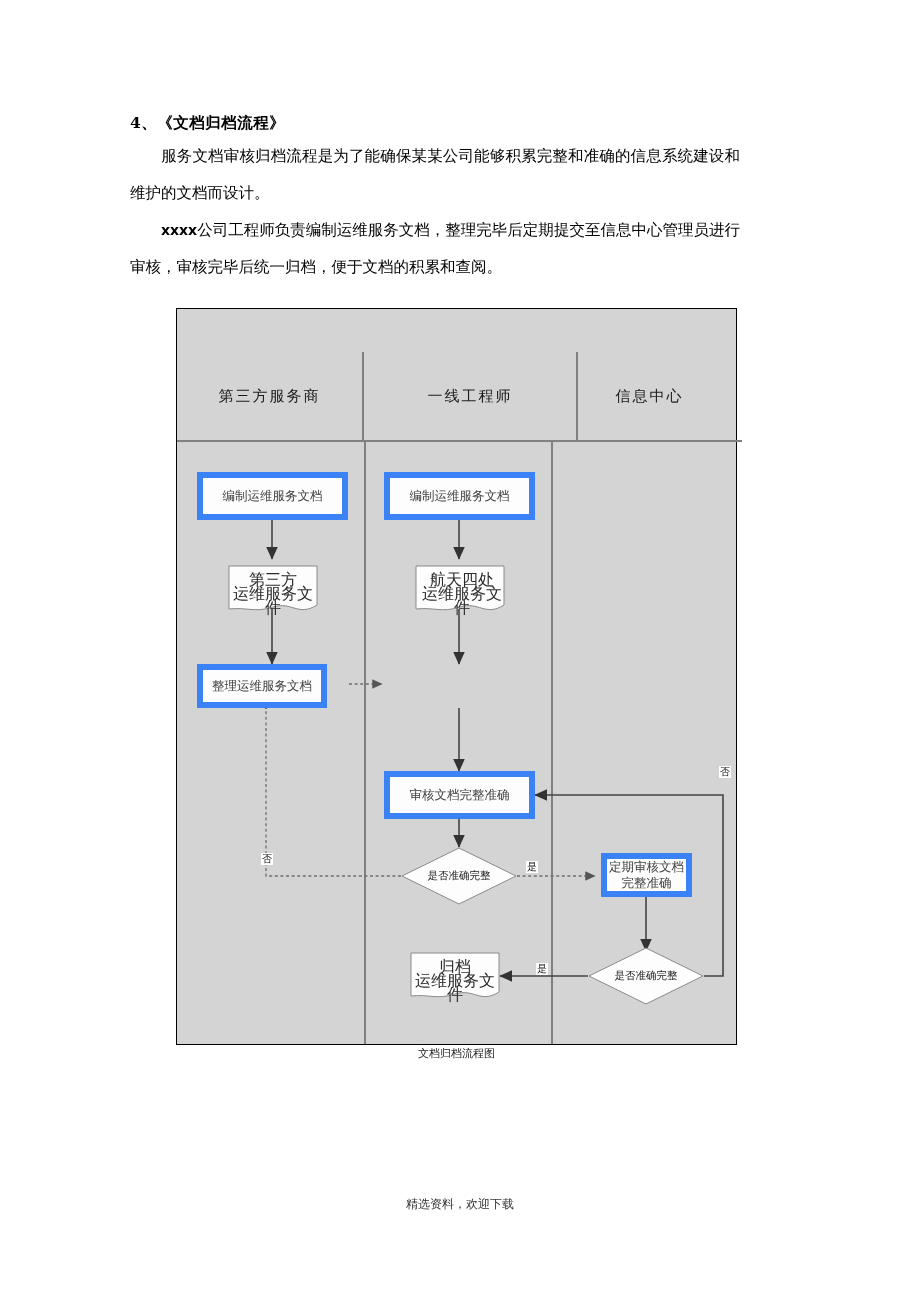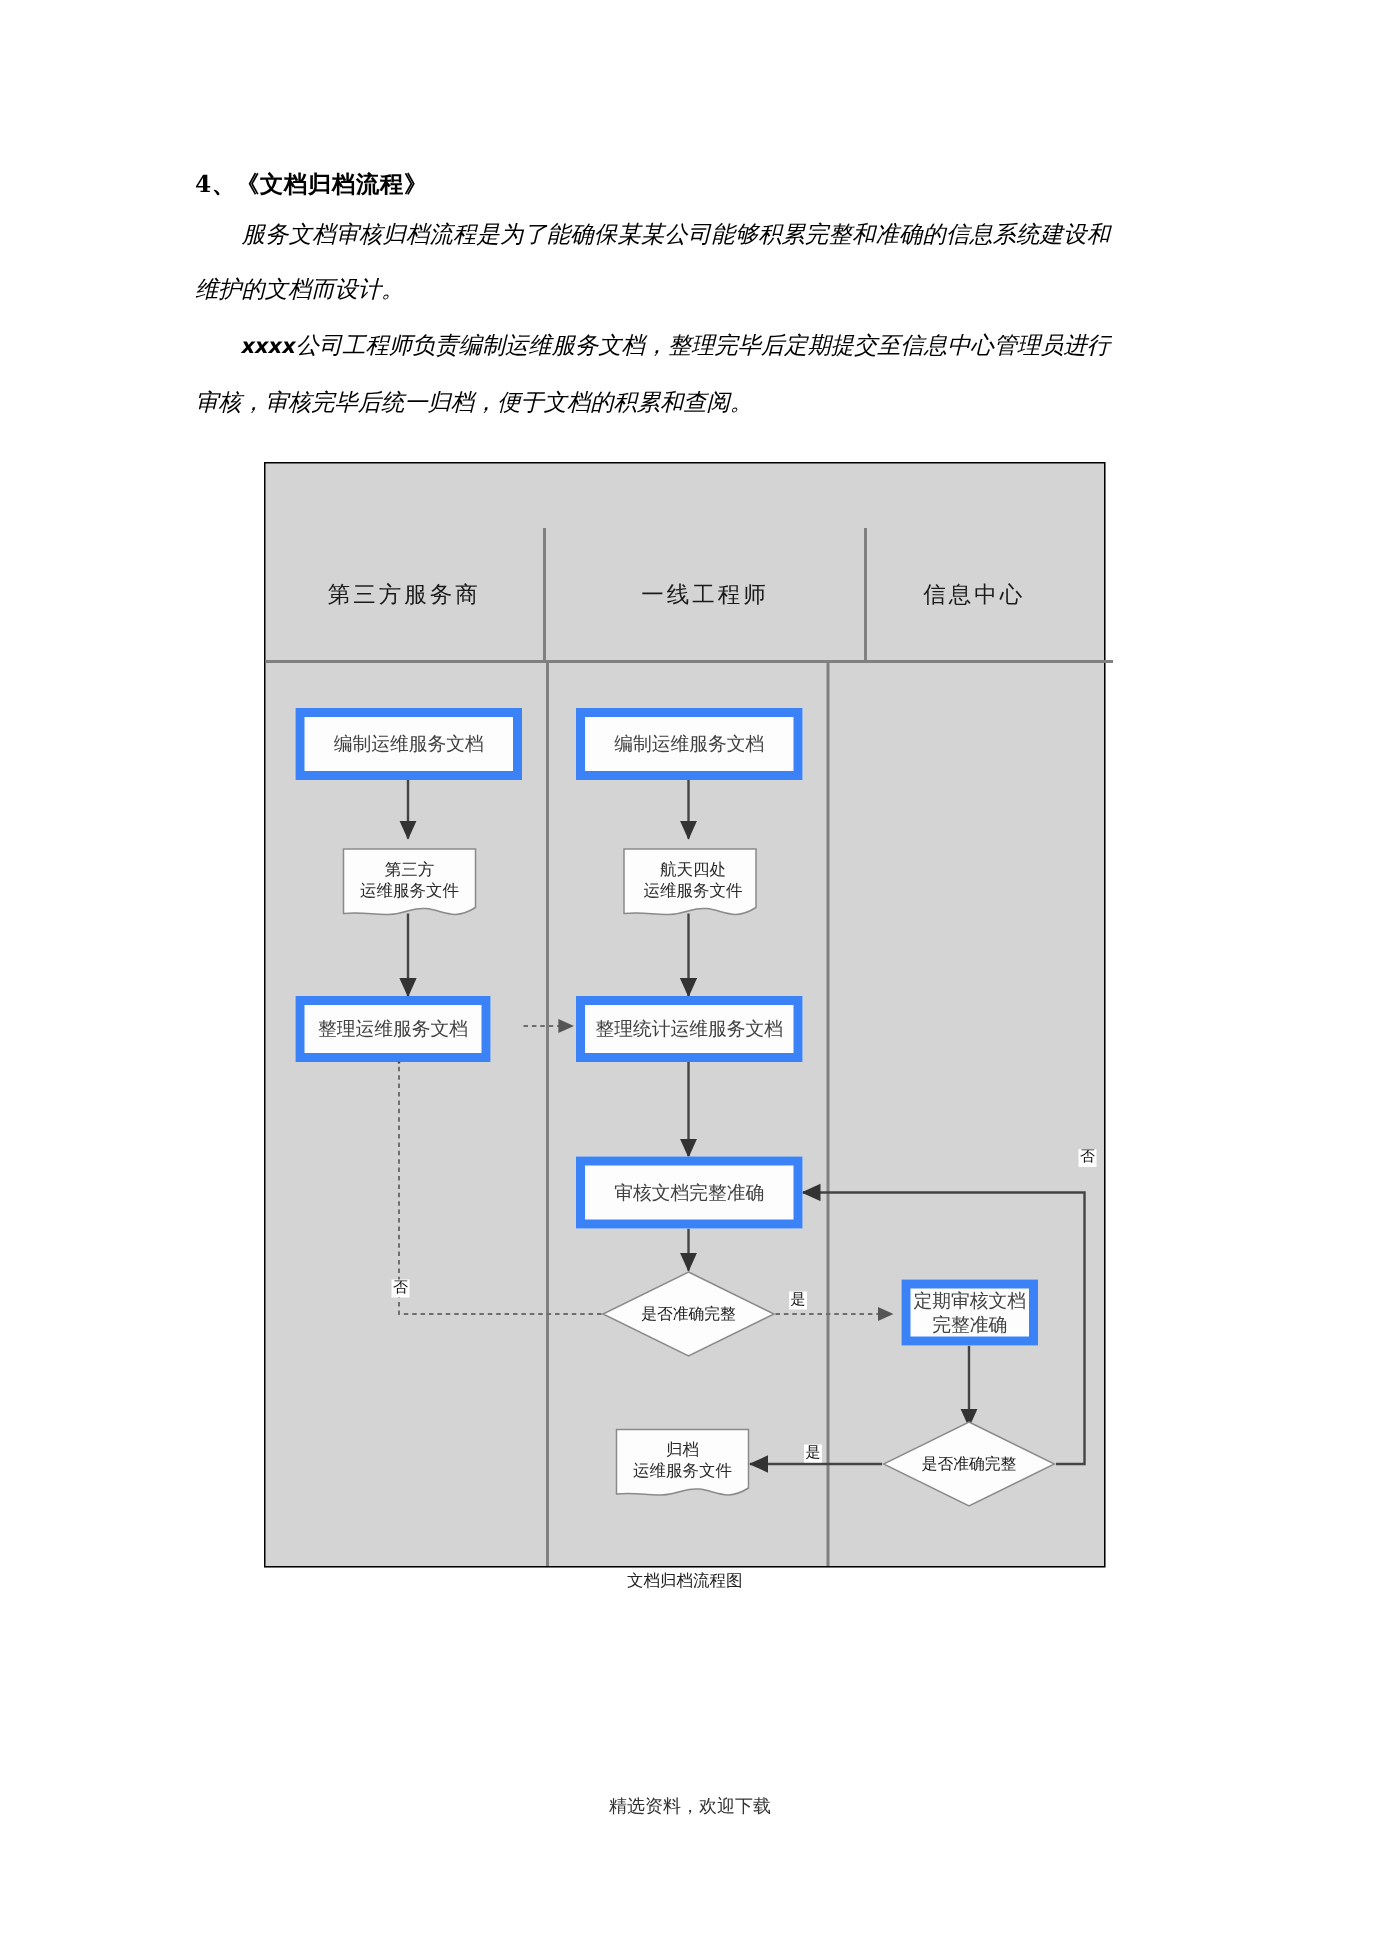--- a/index.html
+++ b/index.html
@@ -15,21 +15,20 @@
 
   
   .doc-text{position:absolute;left:130px;top:108px;width:610px;}
   .heading{
     font-size:15.5px;line-height:30px;font-weight:bold;
     letter-spacing:.5px;
   }
   .para{
     font-size:15.5px;line-height:37px;
     text-align:justify;
-    font-style:italic;
   }
   .para .ind{display:inline-block;width:31px;}
   .bold-lead{font-weight:bold;font-family:"DejaVu Sans","Liberation Sans",sans-serif;font-size:14px;}
 
   
   .chart{
     position:absolute;left:176px;top:308px;
     width:561px;height:737px;
     background:#d4d4d4;
     border:1px solid #000;
@@ -61,21 +60,21 @@
   .lane-div.d2{left:374px;}
 
   
   .shape{position:absolute;box-sizing:border-box;}
   .proc{
     background:#fdfdfd;border:6px solid #3b82f6;
     display:flex;align-items:center;justify-content:center;
     text-align:center;font-size:12.5px;color:#404040;line-height:16px;
   }
   .docshape{
-    font-size:11px;color:#2a2a2a;line-height:14px;text-align:center;
+    font-size:16px;color:#2a2a2a;line-height:14px;text-align:center;
   }
   .docshape .lbl{
     position:absolute;left:0;right:0;top:8px;
   }
   .diamond{font-size:10.5px;color:#1a1a1a;}
   .diamond .lbl{
     position:absolute;left:0;right:0;top:50%;transform:translateY(-50%);
     text-align:center;
   }
   .edgelabel{
@@ -170,21 +169,20 @@
     <div class="shape docshape" style="left:238px;top:256px;width:94px;height:50px;">
       <svg viewBox="0 0 90 50" style="position:absolute;left:0;top:0;width:90px;height:50px;">
         <path d="M1,1 L89,1 L89,40 C70,52 64,36 45,42 C26,48 20,42 1,44 Z" fill="#fdfdfd" stroke="#8a8a8a" stroke-width="1"></path>
       </svg>
       <div class="lbl">
         <div>航天四处</div>
         <div>运维服务文件</div>
       </div>
     </div>
 
-    <div class="shape proc" style="left:207px;top:355px;width:151px;height:44px;">整理统计运维服务文档</div>
 
     <div class="shape proc" style="left:207px;top:462px;width:151px;height:48px;">审核文档完整准确</div>
 
     <div class="shape diamond" style="left:224px;top:538px;width:116px;height:58px;">
       <svg viewBox="0 0 116 58" style="position:absolute;left:0;top:0;width:116px;height:58px;">
         <polygon points="58,1 115,29 58,57 1,29" fill="#fdfdfd" stroke="#8a8a8a" stroke-width="1"></polygon>
       </svg>
       <div class="lbl">是否准确完整</div>
     </div>
 

